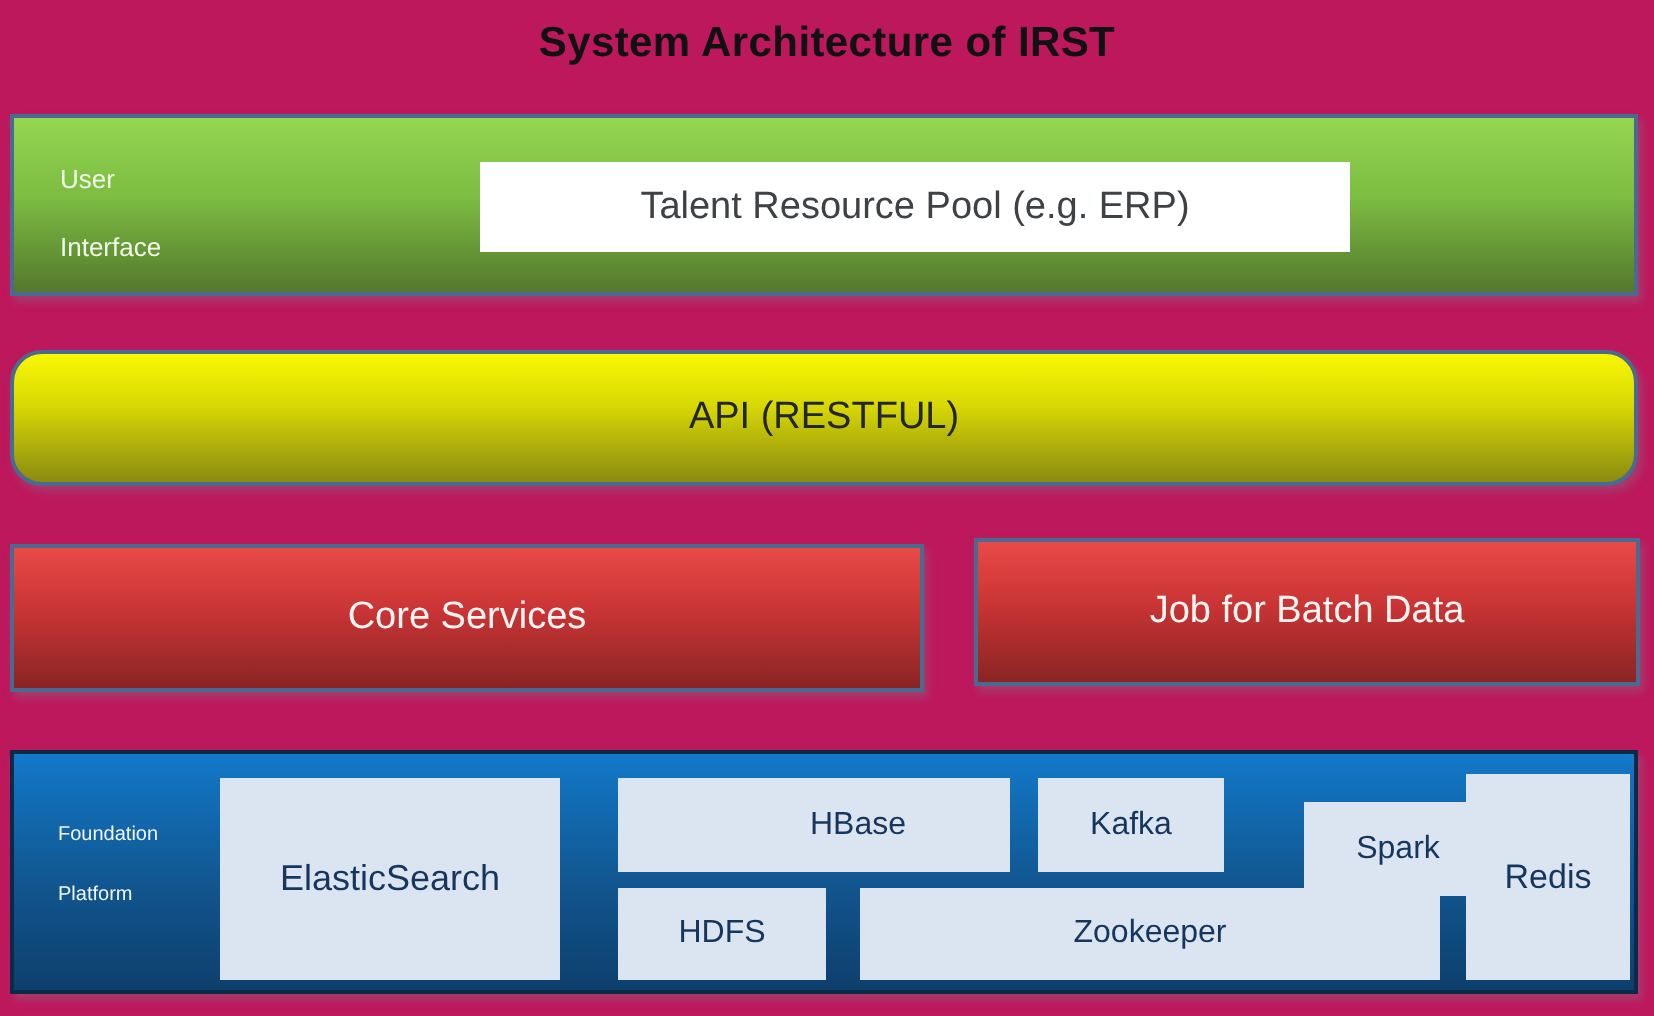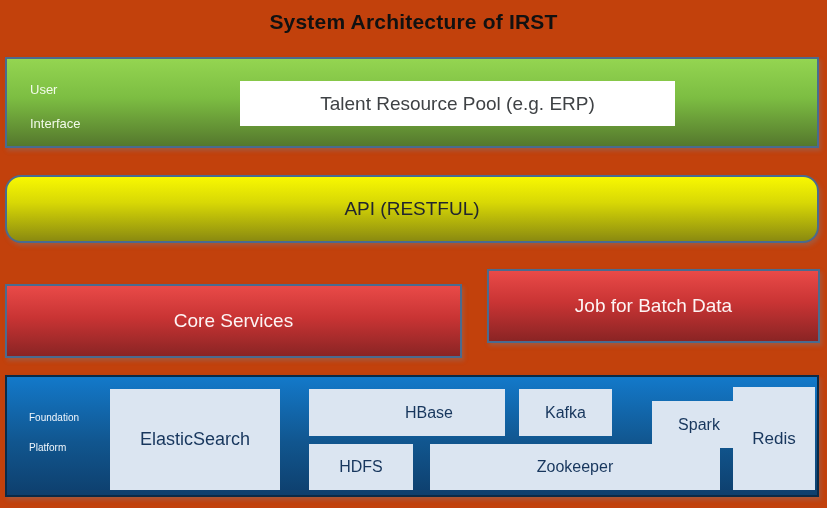--- a/index.html
+++ b/index.html
@@ -5,21 +5,21 @@
   html, body {
     margin: 0;
     padding: 0;
     background: #ffffff;
     font-family: "Liberation Sans", sans-serif;
   }
   #stage {
     position: relative;
     width: 827px;
     height: 508px;
-    background: #c2410c;
+    background: #be185d;
     overflow: hidden;
   }
   .title {
     position: absolute;
     left: 0; top: 10px;
     width: 100%;
     text-align: center;
     font-size: 21px;
     font-weight: bold;
     color: #111111;
@@ -43,21 +43,21 @@
   }
   .bar-red {
     position: absolute;
     box-sizing: border-box;
     border: 2px solid #4a6b8f;
     background: linear-gradient(to bottom, #e94a48 0%, #c93434 45%, #8a2424 100%);
     box-shadow: 2px 3px 4px rgba(120,130,140,0.35);
     display: flex; align-items: center; justify-content: center;
     font-size: 19px; color: #fdf4f4;
   }
-  .red-core { left: 5px; top: 284px; width: 457px; height: 74px; }
+  .red-core { left: 5px; top: 272px; width: 457px; height: 74px; }
   .red-batch { left: 487px; top: 269px; width: 333px; height: 74px; }
   .bar-blue {
     left: 5px; top: 375px; width: 814px; height: 122px;
     background: linear-gradient(to bottom, #1379ca 0%, #11568f 55%, #0e3f6d 100%);
     border: 2px solid #0a2a47;
     box-shadow: 2px 3px 4px rgba(120,130,140,0.35);
   }
   .ui-label {
     position: absolute;
     left: 23px; top: 14px;

